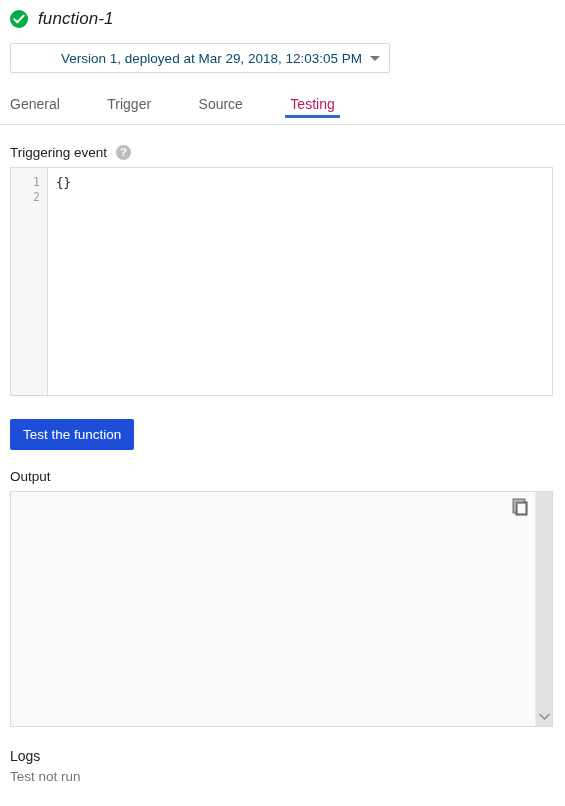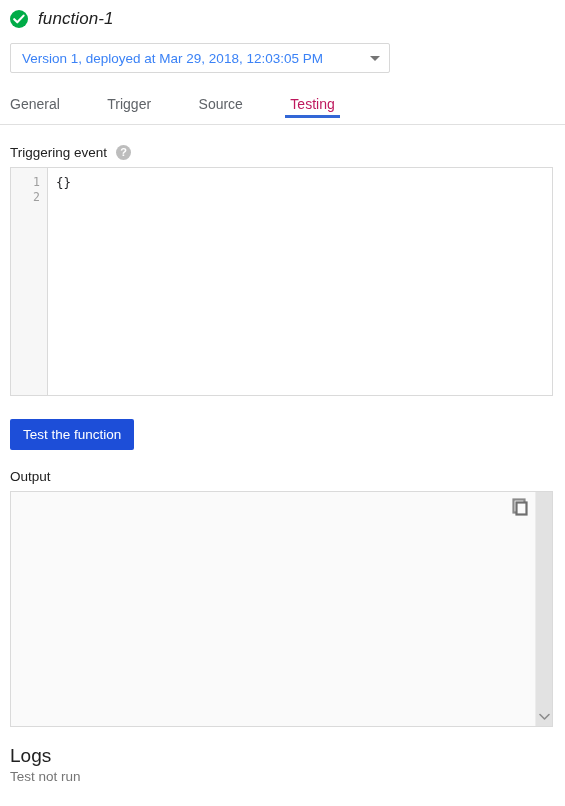--- a/index.html
+++ b/index.html
@@ -52,22 +52,22 @@
     width: 380px;
     height: 30px;
     box-sizing: border-box;
     border: 1px solid #d8d8d8;
     background: #ffffff;
     border-radius: 2px;
     display: flex;
     align-items: center;
     padding: 0 9px 0 11px;
     font-size: 13.5px;
-    color: #3b82f6;
-    justify-content: space-between;
+    color: #0c4a6e;
+    justify-content: flex-end;
   }
   .version-select .value {
     white-space: nowrap;
     overflow: hidden;
     text-overflow: ellipsis;
   }
   .caret {
     width: 0;
     height: 0;
     border-left: 5px solid transparent;
@@ -234,21 +234,21 @@
     height: 14px;
     display: flex;
     align-items: center;
     justify-content: center;
     cursor: pointer;
   }
 
   
   .logs-wrap { padding: 20px 0 0 10px; }
   .logs-title {
-    font-size: 19px;
+    font-size: 14px;
     color: #212121;
     line-height: 18px;
   }
   .logs-status {
     font-size: 13.5px;
     color: #757575;
     line-height: 18px;
     margin-top: 3px;
   }
 </style>

